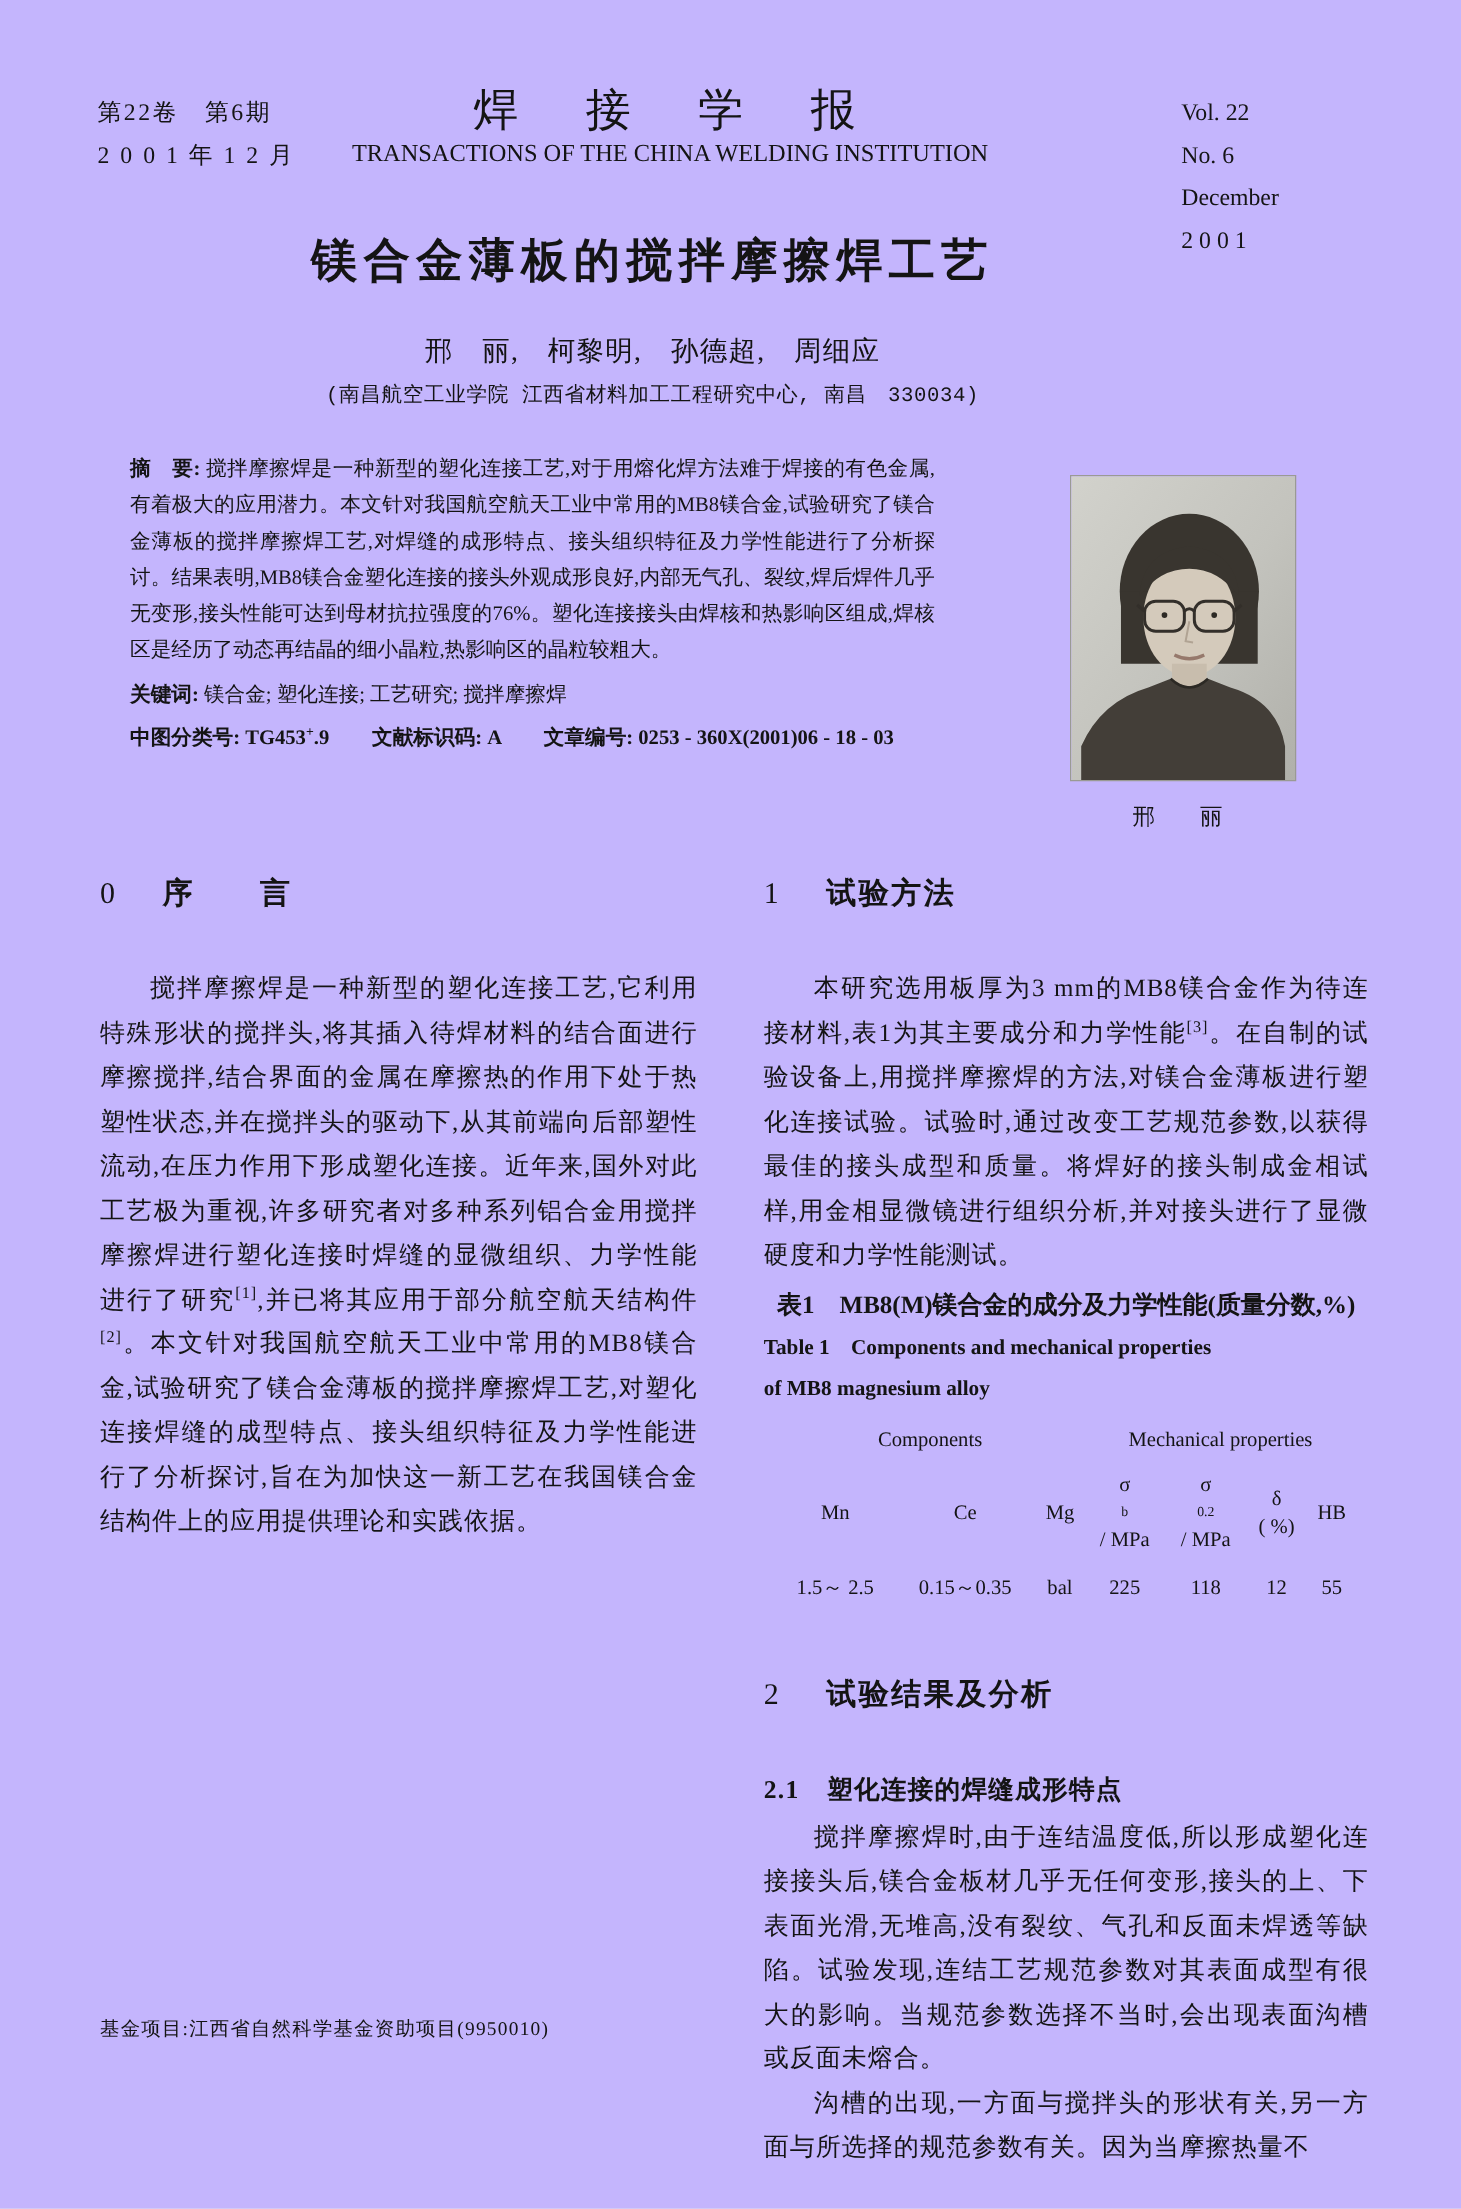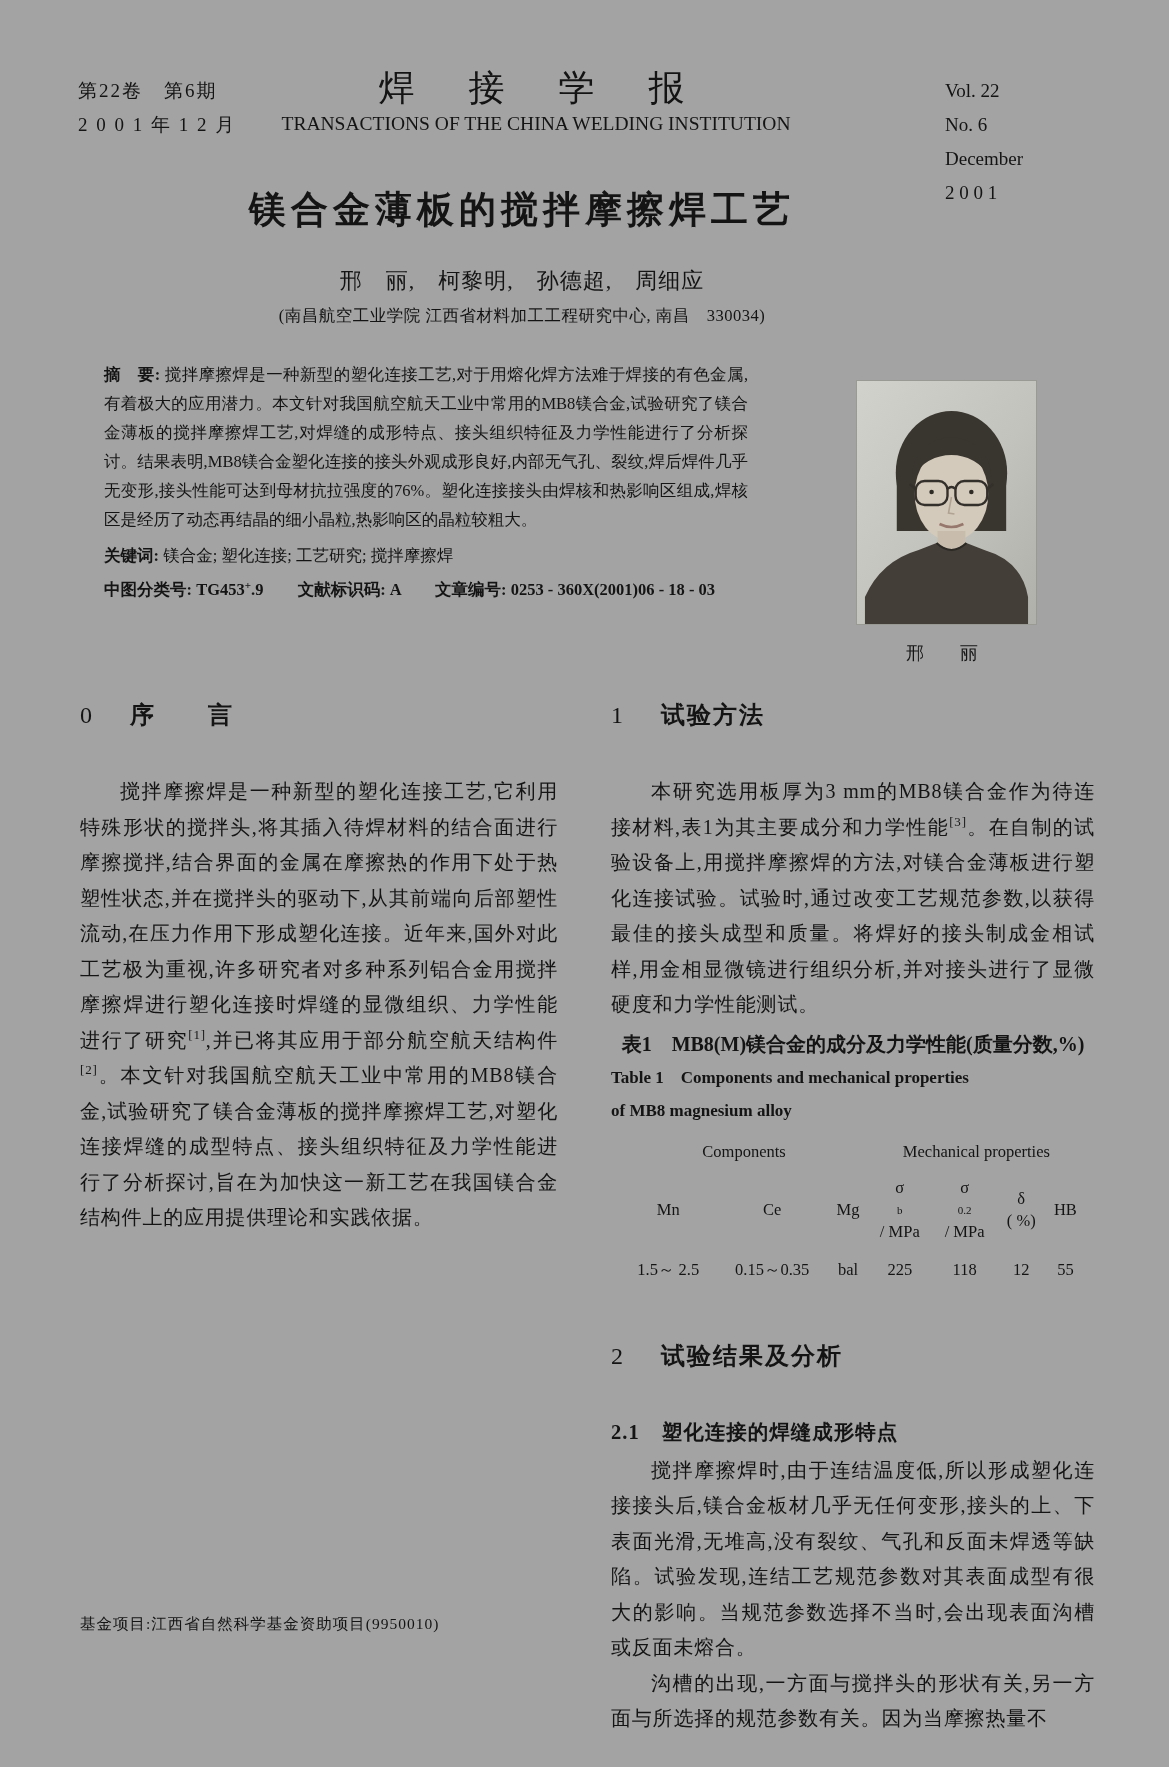--- a/index.html
+++ b/index.html
@@ -1,35 +1,35 @@
 <!DOCTYPE html>
 <html><head>
 <meta charset="utf-8">
 <style>
   html,body { margin:0; padding:0; background:#e8e8e8; }
   .page {
     position:relative; width:1169px; height:1767px; margin:0 auto;
-    background:#a3a3a3; color:#141414; overflow:hidden;
+    background:#c4b5fd; color:#141414; overflow:hidden;
     font-family:"Liberation Serif","DejaVu Serif",serif;
   }
 
   
   .jheader { position:absolute; top:70px; left:78px; right:72px; height:78px; }
   .h-left { position:absolute; left:0; top:4px; font-size:19px; line-height:34px; letter-spacing:2px; white-space:nowrap; }
   .h-center { position:absolute; left:168px; width:580px; top:0; text-align:center; }
   .h-center .cn { font-size:36px; letter-spacing:9px; line-height:36px; white-space:nowrap; }
   .h-center .en { font-size:19.5px; line-height:36px; white-space:nowrap; }
   .h-right { position:absolute; right:0; top:4px; width:152px; font-size:19px; line-height:34px; }
   .h-right .row { display:flex; justify-content:space-between;flex-direction:column; }
 
   
   .title-block { position:absolute; left:80px; top:186px; width:884px; text-align:center; }
   .art-title { font-size:37px; font-weight:600; letter-spacing:5px; line-height:48px; margin:0; }
   .authors { margin-top:32px; font-size:22px; letter-spacing:1px; }
-  .affil { margin-top:9px; font-size:16.5px; letter-spacing:0.5px; }
+  .affil { margin-top:9px; font-size:16.5px; letter-spacing:0.5px;font-family:Liberation Mono, monospace; }
 
   
   .abstract-block { position:absolute; left:104px; top:360px; width:644px;
     font-size:16.5px; line-height:29px; text-align:justify; text-justify:inter-ideograph; }
   .abstract-block .lbl { font-weight:700; }
   .kw-line { margin-top:7px; }
   .clc-line { margin-top:5px; font-weight:600; white-space:nowrap; }
   .clc-line .lbl { font-weight:700; }
   .clc-line .gap { display:inline-block; width:26px; }
   sup.small { font-size:11px; vertical-align:super; line-height:0; }

